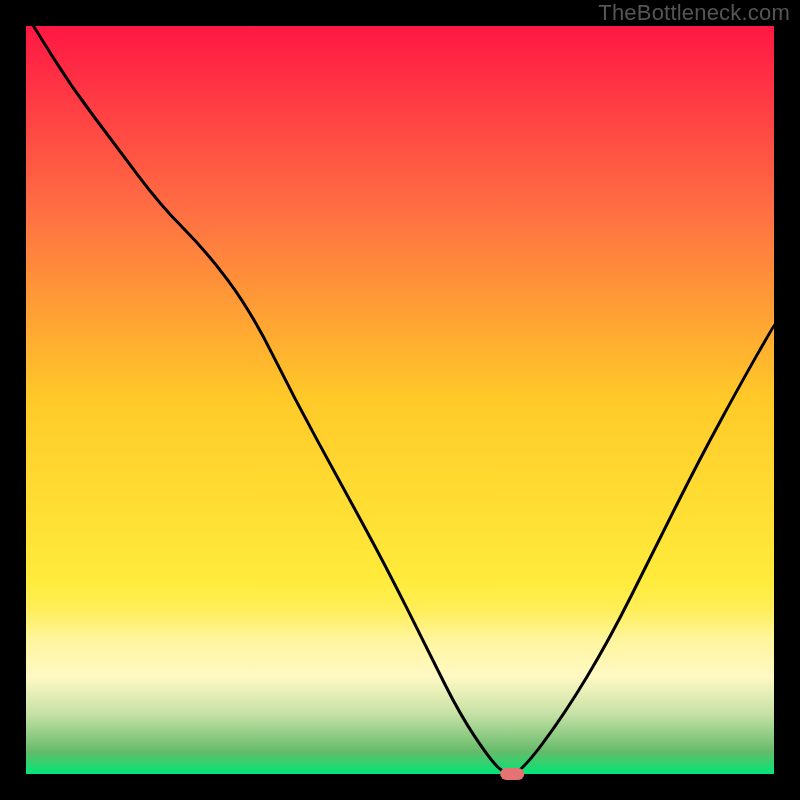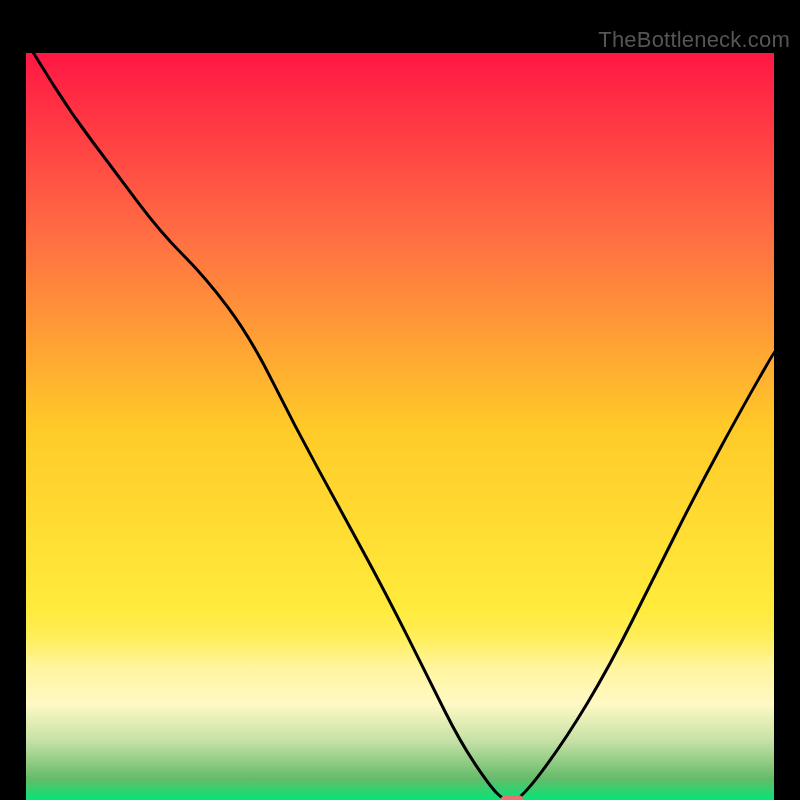--- a/index.html
+++ b/index.html
@@ -10,21 +10,20 @@
     background: #000;
     overflow: hidden;
     font-family: Arial, Helvetica, sans-serif;
   }
   .chart-container {
     position: relative;
     width: 800px;
     height: 624px;
     background: #000;
     box-sizing: border-box;
-    margin-top: 27px;
   }
   .watermark {
     position: absolute;
     top: 0px;
     right: 10px;
     color: #555;
     font-size: 22px;
     font-weight: 500;
     letter-spacing: 0.2px;
     z-index: 4;

